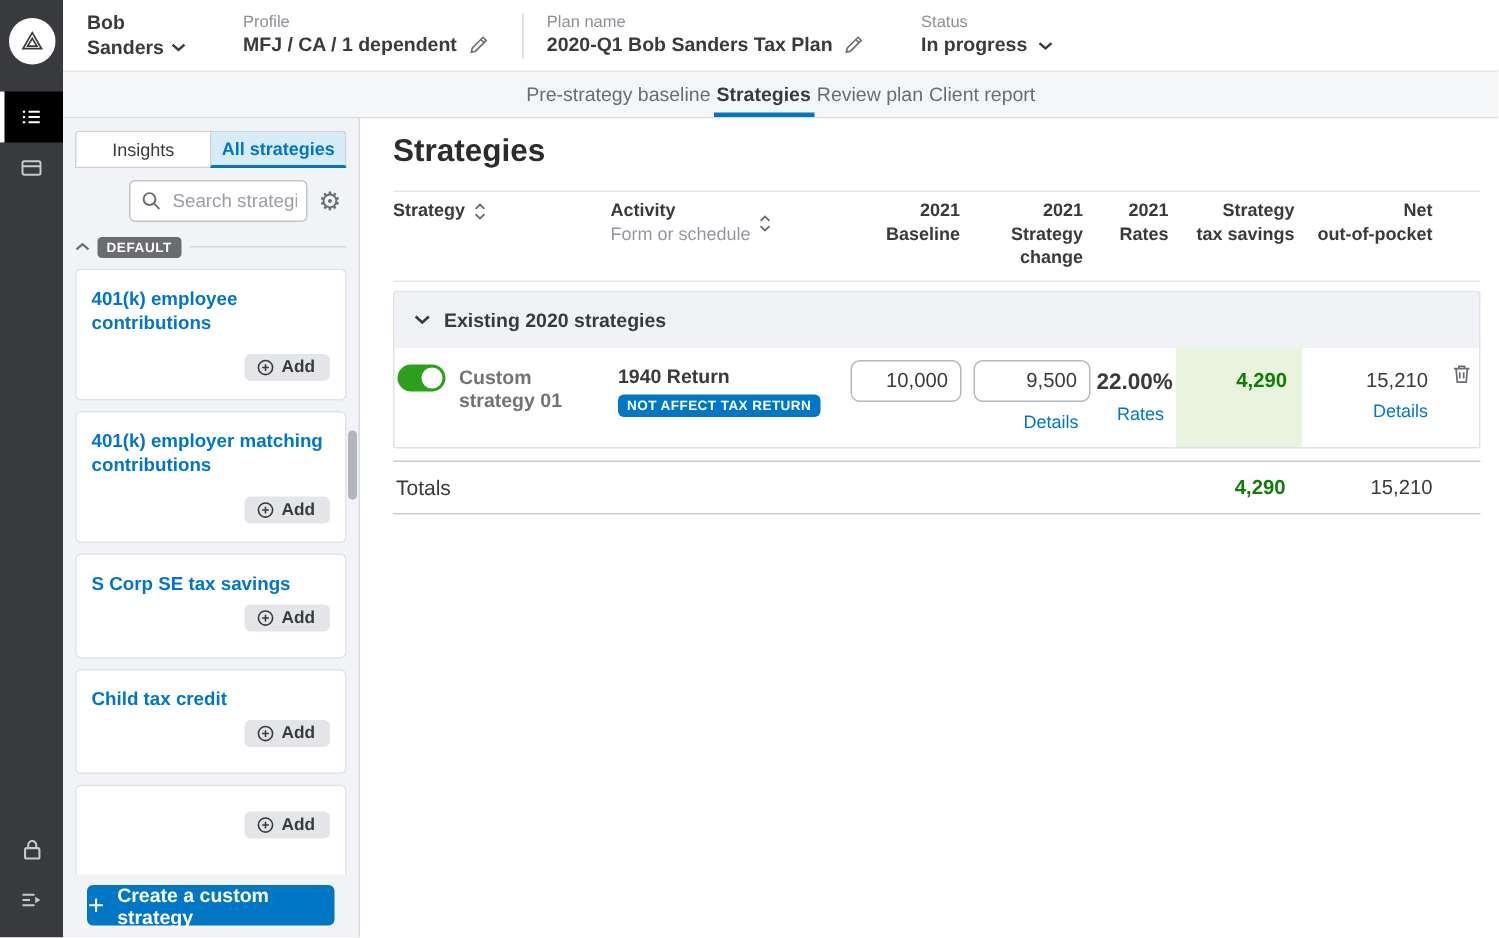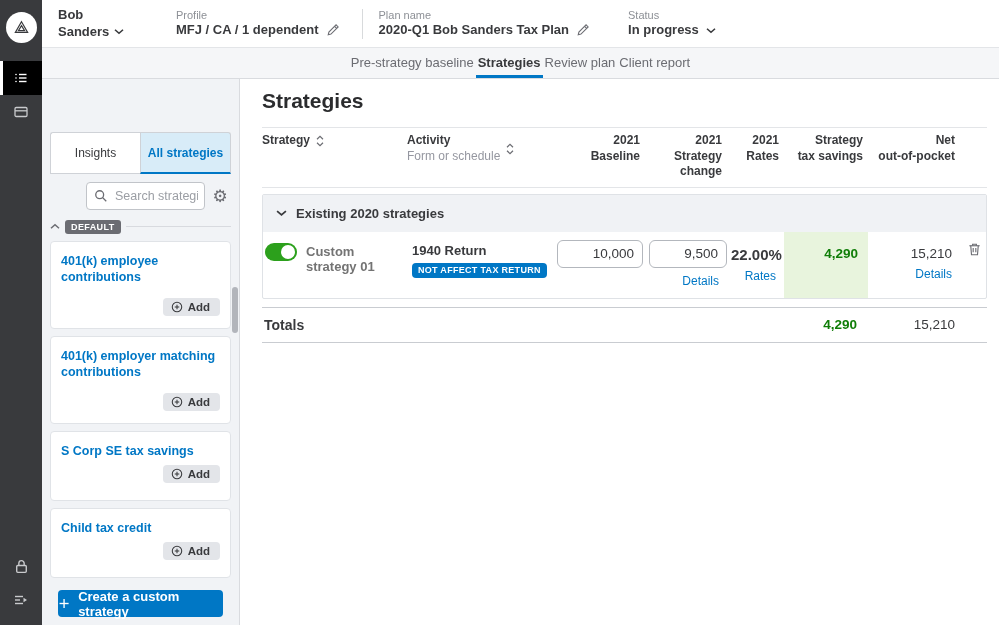--- a/index.html
+++ b/index.html
@@ -13,37 +13,37 @@
   .rail-item { width:42px; height:34px; display:flex; align-items:center; justify-content:center; color:#c9cacd; cursor:pointer; position:relative; }
   .rail-item.active { background:#000; color:#fff; margin-top:18px; }
   .rail-item.active::before { content:""; position:absolute; left:0; top:0; bottom:0; width:3px; background:#fff; }
   .rail-spacer { flex:1; }
   .rail-bottom { margin-bottom:8px; display:flex; flex-direction:column; align-items:center; }
 
   
   .topbar { position:absolute; left:42px; top:0; right:0; height:48px; background:#fff; border-bottom:1px solid #e3e5e8; display:flex; align-items:center; }
   .client-block { margin-left:16px; width:104px; font-weight:700; line-height:1.3; cursor:pointer; }
   .client-line2 { display:flex; align-items:center; gap:5px; }
-  .hdr-group { margin-left:14px; line-height:1.25; }
+  .hdr-group { line-height:1.25; }
   .hdr-label { font-size:11px; color:#8d9096; }
   .hdr-value { font-weight:700; font-size:13px; display:flex; align-items:center; gap:7px; }
   .pencil-btn { color:#6b6c72; cursor:pointer; display:inline-flex; }
   .hdr-divider { width:1px; height:30px; background:#d8dadc; margin:0 16px 0 22px; }
   .status-block { margin-left:38px; }
   .chev { color:#393a3d; }
 
   
   .navtabs { position:absolute; left:42px; top:48px; right:0; height:31px; background:#f5f6f8; border-bottom:1px solid #d9dbdf; display:flex; justify-content:center; }
   .navtab { font-size:13px; color:#6b6c72; padding:7px 2px 0; cursor:pointer; }
   .navtab.active { color:#393a3d; font-weight:700; border-bottom:3px solid #0077c5; }
 
   
   .panel { position:absolute; left:42px; top:79px; width:198px; bottom:0; background:#f1f3f6; border-right:1px solid #d9dbdf; padding:8px; display:flex; flex-direction:column; }
   .seg-tabs { display:flex; }
-  .seg-tab { flex:1; height:42px; display:flex; align-items:center; justify-content:center; font-size:12px; background:#fff; border:1px solid #cfd2d7; cursor:pointer;margin-top:45px; }
+  .seg-tab { flex:1; height:25px; display:flex; align-items:center; justify-content:center; font-size:12px; background:#fff; border:1px solid #cfd2d7; cursor:pointer; }
   .seg-tab:first-child { border-right:none; border-radius:3px 0 0 0; }
   .seg-tab.active { background:#d8ecf8; color:#0077c5; font-weight:700; border-bottom:2px solid #0077c5; border-radius:0 3px 0 0; }
   .search-row { margin-top:8px; display:flex; align-items:center; gap:4px; }
   .search-wrap { position:relative; flex:1;margin-left:36px; }
   .search-wrap svg { position:absolute; left:8px; top:7px; color:#6b6c72; }
   .search-input { width:100%; height:28px; border:1px solid #c1c4c9; border-radius:4px; padding:0 6px 0 28px; font-size:12.5px; font-family:inherit; color:#393a3d; background:#fff; }
   .search-input::placeholder { color:#9b9ea4; }
   .gear { width:22px; display:flex; justify-content:center; font-size:17px; color:#6b6c72; cursor:pointer; line-height:1; }
   .section-row { margin-top:10px; display:flex; align-items:center; gap:5px; }
   .caret-btn { color:#6b6c72; cursor:pointer; display:flex; }
@@ -72,30 +72,30 @@
   .group-header { background:#f0f2f5; padding:11px 13px; font-size:13px; font-weight:700; display:flex; align-items:center; gap:9px; cursor:pointer; }
   .group-header .chev { color:#393a3d; }
   .row .cell { padding:8px 4px 10px; }
   .cell-strategy { display:flex; align-items:flex-start; gap:9px; padding-left:2px !important; padding-top:11px !important; }
   .toggle { width:32px; height:18px; border-radius:9px; background:#2ca01c; position:relative; cursor:pointer; flex-shrink:0; }
   .toggle-knob { position:absolute; right:2px; top:2px; width:14px; height:14px; border-radius:50%; background:#fff; }
   .row-name { color:#737373; font-weight:600; font-size:13px; cursor:pointer; padding-top:1px; }
   .activity-title { font-weight:700; font-size:13px; padding-top:3px; }
   .ret-badge { display:inline-block; margin-top:5px; background:#0077c5; color:#fff; font-size:9px; font-weight:700; letter-spacing:.3px; padding:2.5px 6px; border-radius:4px; white-space:nowrap; }
   .cell-num { text-align:right; }
-  .num-input { width:86px; height:28px; border:1px solid #b3b7bd; border-radius:6px; text-align:right; padding:0 8px; font-size:13.5px; font-family:inherit; color:#393a3d; background:#fff; }
+  .num-input { width:74px; height:28px; border:1px solid #b3b7bd; border-radius:6px; text-align:right; padding:0 8px; font-size:13.5px; font-family:inherit; color:#393a3d; background:#fff; }
   .cell-link { margin-top:6px; font-size:12px; color:#0077c5; cursor:pointer; padding-right:4px; }
   .rate-text { font-size:15px; padding-top:6px; padding-right:4px;font-weight:bold; }
   .cell-savings { background:#e8f4dd; text-align:right; padding:14px 10px 0 0 !important; }
   .savings-val { color:#0f7d07; font-weight:700; font-size:13.5px; }
   .net-val { font-size:13.5px; padding-top:6px; padding-right:4px; }
   .cell-trash { padding-top:10px !important; display:flex; justify-content:center; }
   .trash-btn { color:#6b6c72; cursor:pointer; }
   .totals { margin:8px 12px 0 22px; border-top:1px solid #c9ccd1; border-bottom:1px solid #c9ccd1; padding:9px 0; align-items:center; }
-  .totals-label { font-size:14px; font-weight:700; padding-left:2px; }
+  .totals-label { font-size:14px; font-weight:400; padding-left:2px; }
   .totals-savings { text-align:right; padding-right:10px; color:#0f7d07; font-weight:700; font-size:13.5px; }
   .totals-net { text-align:right; padding-right:4px; font-size:13.5px; }
 </style>
 </head>
 <body>
 
 <aside class="rail">
   <div class="rail-logo">
     <svg width="17" height="17" viewBox="0 0 16 16">
       <path d="M8 2.6 L13.8 12.6 H2.2 Z" fill="none" stroke="#393a3d" stroke-width="1.1"></path>

